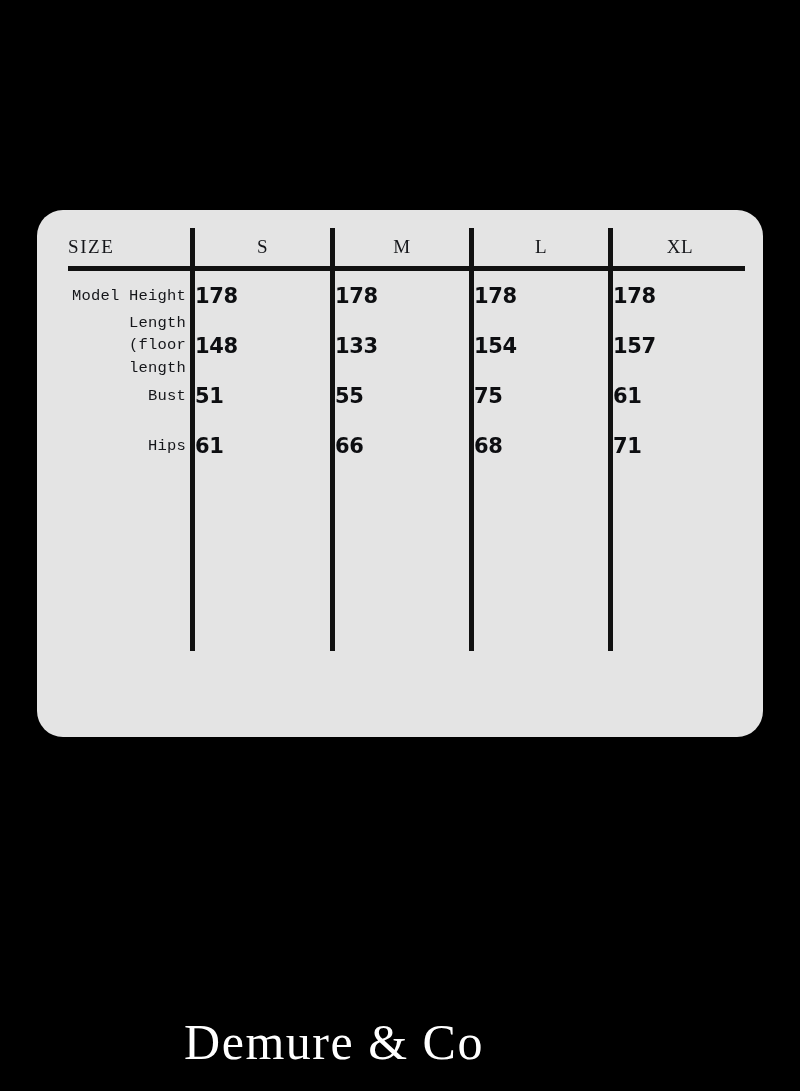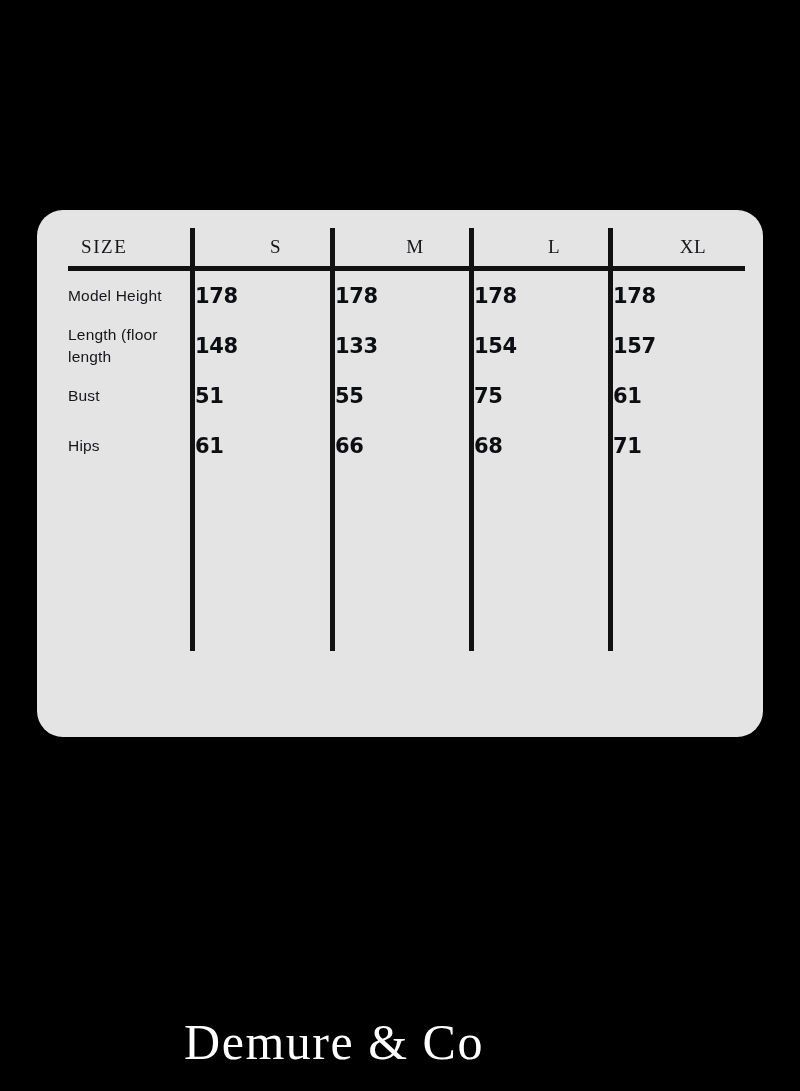--- a/index.html
+++ b/index.html
@@ -55,21 +55,21 @@
     left: 31px;
     top: 56px;
     width: 677px;
     height: 5px;
     background: #111111;
   }
 
   
   .header-row {
     position: absolute;
-    left: 13px;
+    left: 0;
     top: 22px;
     width: 100%;
     height: 34px;
   }
   .head-cell {
     position: absolute;
     top: 0;
     color: #15161a;
     font-family: "Liberation Serif", serif;
     font-size: 19px;
@@ -102,24 +102,25 @@
     width: 100%;
     height: 50px;
   }
   .row-label {
     position: absolute;
     left: 31px;
     width: 118px;
     top: 50%;
     transform: translateY(-50%);
     color: #15161a;
-    font-family: Liberation Sans, sans-serif;
+    font-family: Liberation Mono, monospace;
     font-size: 15.5px;
     line-height: 1.45;
     letter-spacing: 0.2px;
+    text-align: right;
   }
   .row-value {
     position: absolute;
     top: 50%;
     transform: translateY(-50%);
     text-align: left;
     color: #0d0e11;
     font-family: "DejaVu Sans", sans-serif;
     font-weight: bold;
     font-size: 21px;

